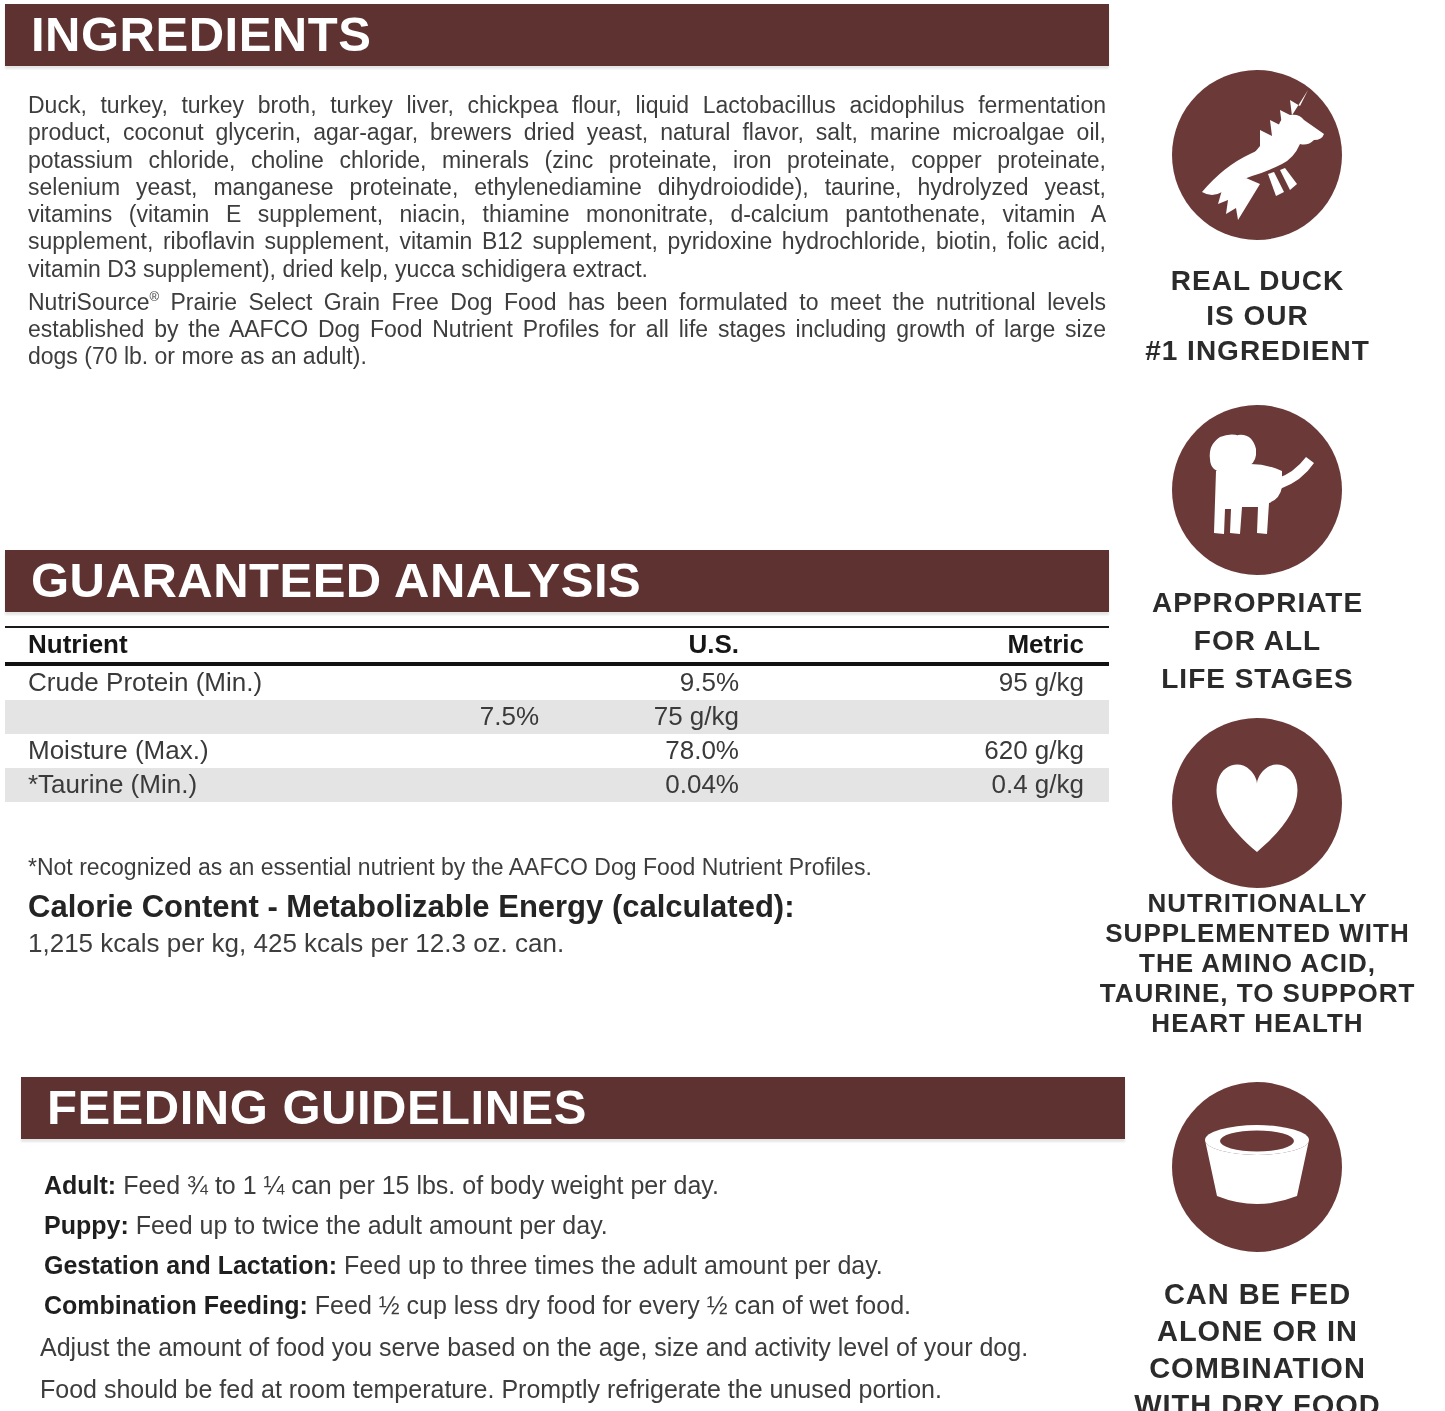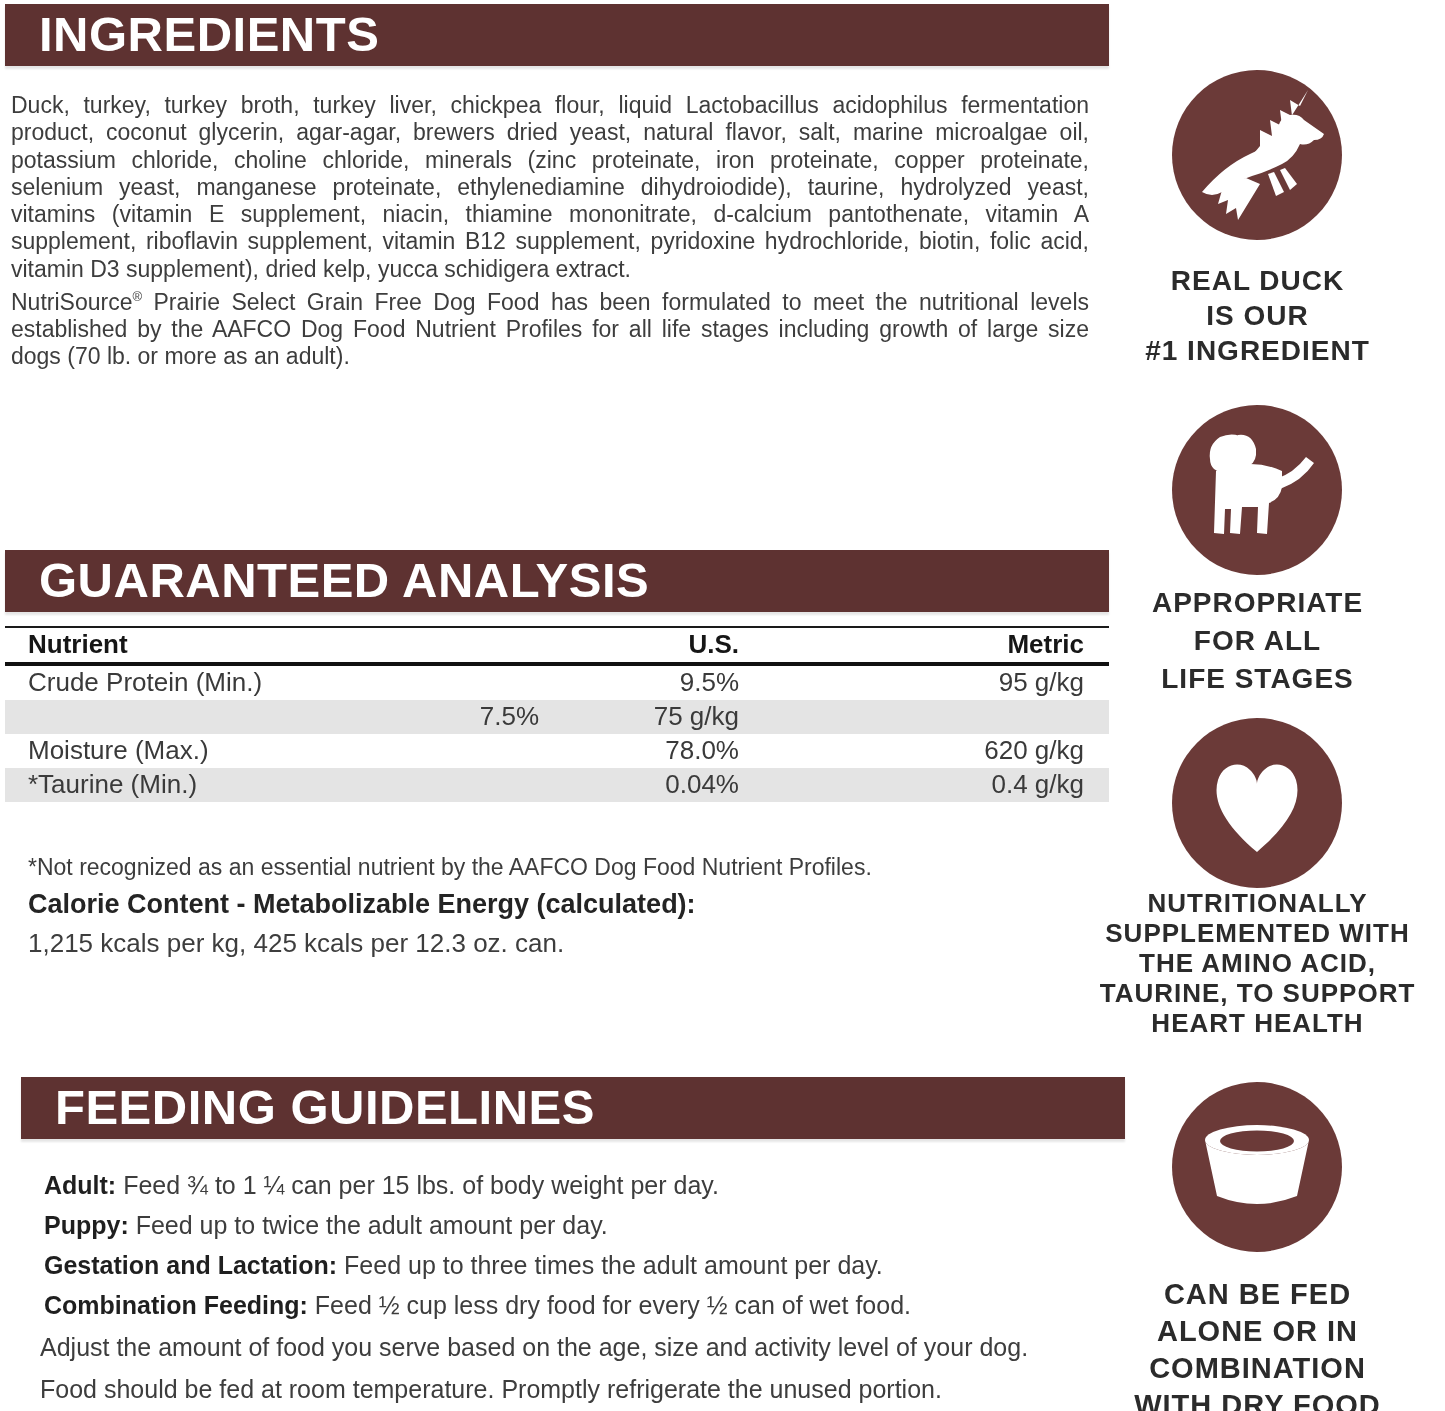--- a/index.html
+++ b/index.html
@@ -11,50 +11,50 @@
   }
   *{margin:0;padding:0;box-sizing:border-box;}
   html,body{background:#fff;}
   body{
     width:1445px;height:1411px;position:relative;overflow:hidden;
     font-family:"Liberation Sans","DejaVu Sans",sans-serif;color:var(--body);
   }
   .bar{
     position:absolute;left:5px;width:1104px;height:62px;
     background:var(--maroon);color:#fff;
-    font-size:49px;font-weight:bold;line-height:60px;padding-left:34px;
+    font-size:49px;font-weight:bold;line-height:60px;padding-left:26px;
     letter-spacing:.5px;white-space:nowrap;
     box-shadow:0 3px 2px rgba(0,0,0,.10);
   }
   .bar-ingredients{top:4px;}
   .bar-analysis{top:550px;}
   .bar-feeding{top:1077px;margin-left:16px;}
 
   .ing-text{
-    position:absolute;left:11px;top:92px;width:1078px;
+    position:absolute;left:28px;top:92px;width:1078px;
     font-size:23px;line-height:27.3px;text-align:justify;color:var(--body);
   }
   .ing-text p{margin:0;}
   .ing-text sup{font-size:13px;}
 
   .ga-table{
     position:absolute;left:5px;top:626px;width:1104px;
     border-top:2px solid #1a1a1a;
   }
   .t-head,.t-row{
     display:grid;grid-template-columns:1fr 200px 345px;
     align-items:center;padding:0 25px 2px 23px;
   }
   .t-head{height:38px;font-weight:bold;color:#161616;font-size:26px;border-bottom:4px solid #111;}
   .t-row{height:34px;font-size:26px;color:#3a3a3a;}
   .t-rows .t-row:nth-child(even){background:var(--stripe);}
   .c-us,.c-metric{text-align:right;}
 
   .footnote{position:absolute;left:28px;top:854px;font-size:23px;color:var(--body);}
-  .cal-head{position:absolute;left:28px;top:889px;font-size:27px;font-weight:bold;color:#242424;}
+  .cal-head{position:absolute;left:28px;top:889px;font-size:31px;font-weight:bold;color:#242424;}
   .cal-line{position:absolute;left:28px;top:928px;font-size:26px;color:var(--body);}
 
   .feeding{position:absolute;left:28px;top:1170px;width:1082px;font-size:25px;line-height:30px;color:var(--body);}
   .feeding p{margin:0 0 10px 0;}
   .feeding p.note{margin:12px;}
   .feeding .b{font-weight:bold;color:var(--dark);margin-left:16px;}
 
   .sidebar{position:absolute;left:1100px;top:0;width:315px;height:1086px;}
   .badge-icon{position:absolute;left:72px;width:170px;height:170px;}
   .badge-label{

